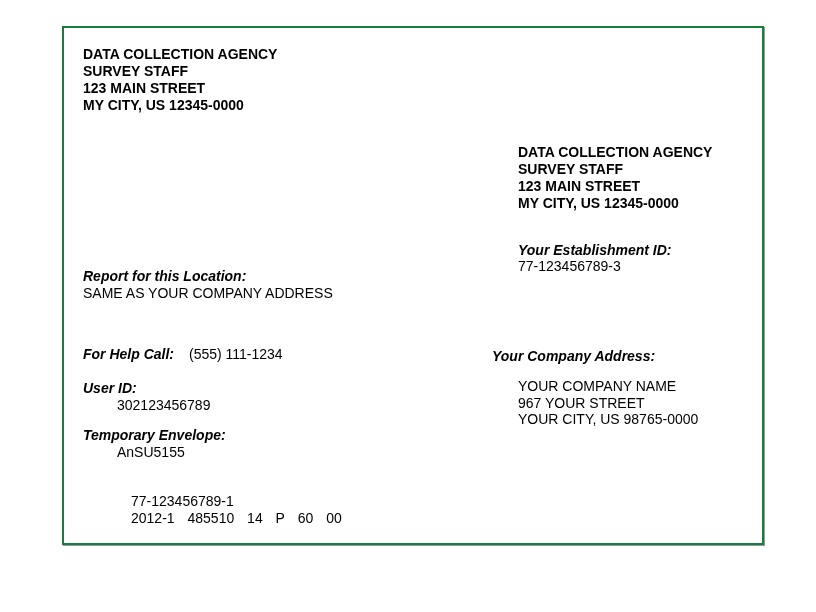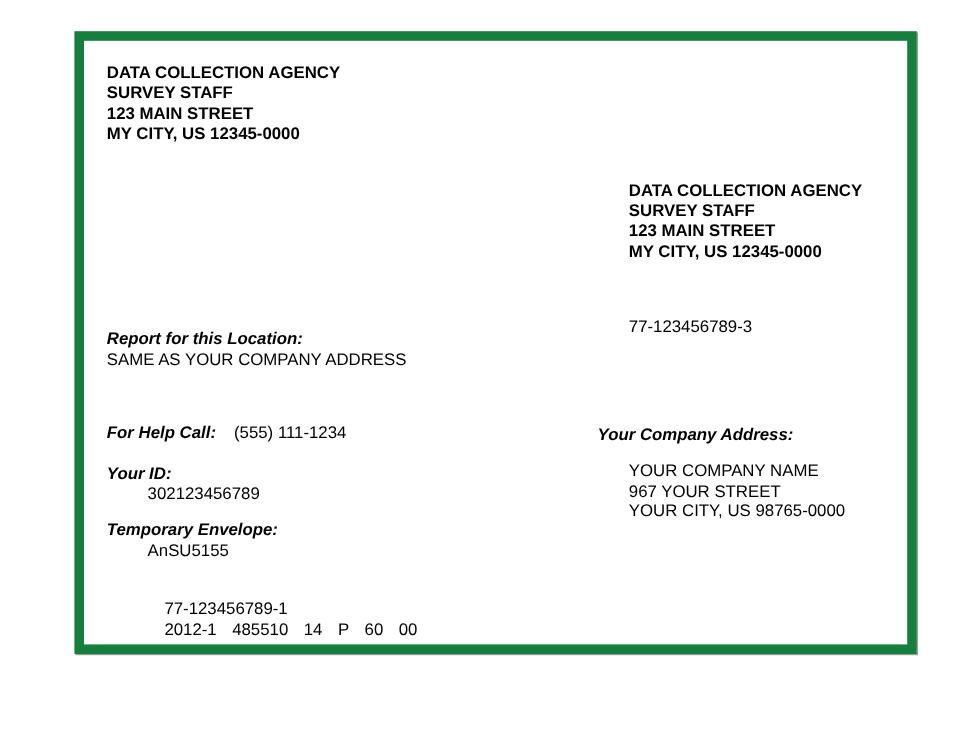--- a/index.html
+++ b/index.html
@@ -13,21 +13,21 @@
     color: #000000;
     font-size: 14px;
   }
   .form-box {
     position: absolute;
     left: 62px;
     top: 26px;
     width: 702px;
     height: 519px;
     background: #ffffff;
-    border: 8px solid #15803d;
+    border: 2px solid #15803d;
     box-shadow: 1px 1px 0 #999999;
   }
   .blk { position: absolute; white-space: nowrap; }
   .addr { font-weight: bold; line-height: 17px; }
   .lbl { font-weight: bold; font-style: italic; line-height: 16.5px; }
   .val { font-weight: normal; line-height: 16.5px; }
   .line { line-height: 16.5px; }
   .indent { padding-left: 34px; }
   .help-label { display: inline-block; min-width: 106px; }
   .code-part { margin-right: 9px; }
@@ -61,35 +61,36 @@
     </div>
 
 
     <div class="blk addr pos-return-addr">
       <div>DATA COLLECTION AGENCY</div>
       <div>SURVEY STAFF</div>
       <div>123 MAIN STREET</div>
       <div>MY CITY, US 12345-0000</div>
     </div>
 
+    <div class="blk lbl pos-estab-label">Your Establishment ID:</div>
     <div class="blk val pos-estab-value">77-123456789-3</div>
 
     <div class="blk pos-report">
       <div class="lbl">Report for this Location:</div>
       <div class="val">SAME AS YOUR COMPANY ADDRESS</div>
     </div>
 
     <div class="blk pos-help">
       <span class="lbl help-label">For Help Call:</span><span class="val">(555) 111-1234</span>
     </div>
 
     <div class="blk lbl pos-company-label">Your Company Address:</div>
 
     <div class="blk pos-userid">
-      <div class="lbl">Your ID:</div>
+      <div class="lbl">User ID:</div>
       <div class="val indent">302123456789</div>
     </div>
 
     <div class="blk val pos-company-addr">
       <div class="line">YOUR COMPANY NAME</div>
       <div class="line">967 YOUR STREET</div>
       <div class="line">YOUR CITY, US 98765-0000</div>
     </div>
 
     <div class="blk pos-password">

